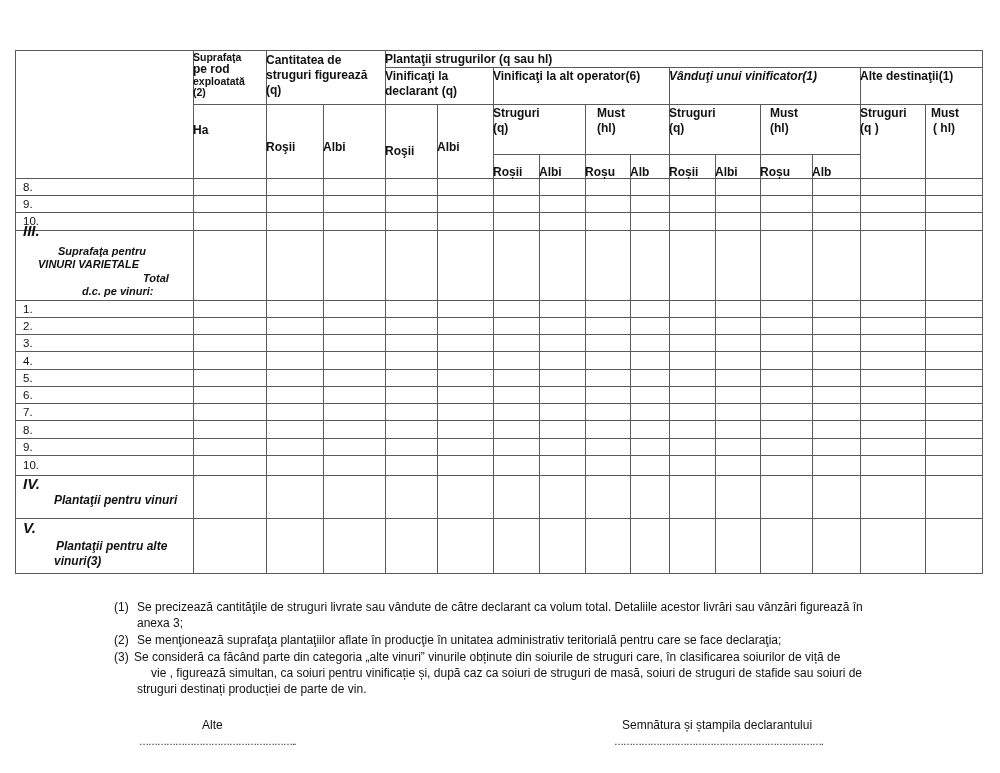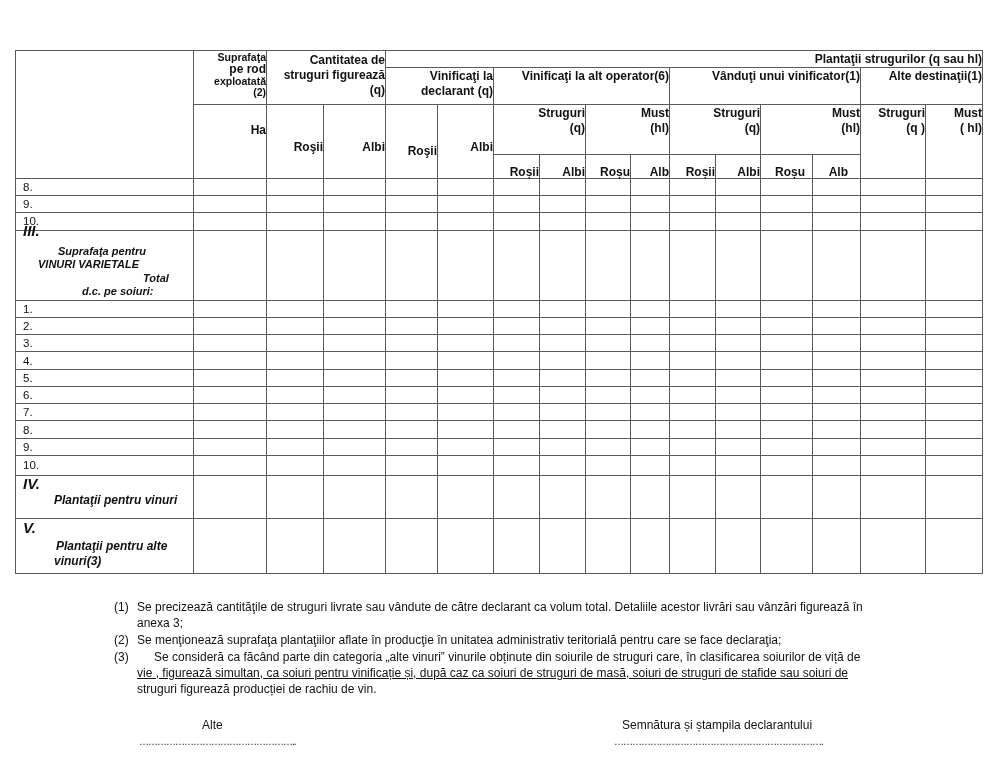--- a/index.html
+++ b/index.html
@@ -1,20 +1,20 @@
 <!DOCTYPE html>
 <html><head>
 <meta charset="utf-8">
 <style>
   html, body { margin:0; padding:0; background:#ffffff; }
   body { width:1000px; height:773px; position:relative; overflow:hidden; font-family:"Liberation Sans", sans-serif; color:#111; }
   .line { position:absolute; background:#5a5a5a; }
   .h { height:1px; }
   .v { width:1px; }
-  .hdr { position:absolute; font-weight:bold; font-size:12px; text-align:right; line-height:15px; }
+  .hdr { position:absolute; font-weight:bold; font-size:12px; text-align:left; line-height:15px; }
   .sm { font-size:10.5px; line-height:11px; }
   .rowlbl { position:absolute; left:23px; font-size:11.5px; line-height:14px; }
   .sec { position:absolute; font-style:italic; font-weight:bold; font-size:11px; line-height:13px; }
   .secnum { position:absolute; left:23px; font-style:italic; font-weight:bold; font-size:15px; line-height:15px; }
   .note { position:absolute; font-size:12px; line-height:16px; }
   .foot { position:absolute; font-size:12px; }
 </style>
 </head>
 <body>
 
@@ -92,21 +92,21 @@
   </div>
   <div class="hdr" style="left:585px;top:106px;width:84px;">
     <div style="padding-left:12px;">Must</div>
     <div style="padding-left:12px;">(hl)</div>
   </div>
   <div class="hdr" style="left:493px;top:165px;width:46px;">Roșii</div>
   <div class="hdr" style="left:539px;top:165px;width:46px;">Albi</div>
   <div class="hdr" style="left:585px;top:165px;width:45px;">Roșu</div>
   <div class="hdr" style="left:630px;top:165px;width:39px;">Alb</div>
 
-  <div class="hdr" style="left:669px;top:69px;width:191px;">Vânduţi  unui vinificator(1)</div>
+  <div class="hdr" style="left:669px;top:69px;width:191px;font-style:italic;">Vânduţi  unui vinificator(1)</div>
   <div class="hdr" style="left:669px;top:106px;width:91px;">
     <div>Struguri</div>
     <div>(q)</div>
   </div>
   <div class="hdr" style="left:760px;top:106px;width:100px;">
     <div style="padding-left:10px;">Must</div>
     <div style="padding-left:10px;">(hl)</div>
   </div>
   <div class="hdr" style="left:669px;top:165px;width:46px;">Roșii</div>
   <div class="hdr" style="left:715px;top:165px;width:45px;">Albi</div>
@@ -124,21 +124,21 @@
   </div>
 
   <div class="rowlbl" style="top:180px;">8.</div>
   <div class="rowlbl" style="top:197px;">9.</div>
   <div class="rowlbl" style="top:214px;">10.</div>
 
   <div class="secnum" style="top:223px;">III.</div>
   <div class="sec" style="left:58px;top:245px;">Suprafaţa pentru</div>
   <div class="sec" style="left:38px;top:258px;">VINURI VARIETALE</div>
   <div class="sec" style="left:143px;top:272px;">Total</div>
-  <div class="sec" style="left:82px;top:285px;">d.c. pe soiuri:</div>
+  <div class="sec" style="left:82px;top:285px;">d.c. pe vinuri:</div>
 
   <div class="rowlbl" style="top:302px;">1.</div>
   <div class="rowlbl" style="top:319px;">2.</div>
   <div class="rowlbl" style="top:336px;">3.</div>
   <div class="rowlbl" style="top:354px;">4.</div>
   <div class="rowlbl" style="top:371px;">5.</div>
   <div class="rowlbl" style="top:388px;">6.</div>
   <div class="rowlbl" style="top:405px;">7.</div>
   <div class="rowlbl" style="top:423px;">8.</div>
   <div class="rowlbl" style="top:440px;">9.</div>
@@ -152,23 +152,23 @@
   <div class="sec" style="left:54px;top:555px;font-size:12px;">vinuri(3)</div>
 </div>
 
 <div>
   <div class="note" style="left:114px;top:599px;">(1)</div>
   <div class="note" style="left:137px;top:599px;">Se precizează cantităţile de struguri livrate sau vândute de către declarant ca volum total. Detaliile acestor livrări sau vânzări figurează în</div>
   <div class="note" style="left:137px;top:615px;">anexa 3;</div>
   <div class="note" style="left:114px;top:632px;">(2)</div>
   <div class="note" style="left:137px;top:632px;">Se menţionează suprafaţa plantaţiilor  aflate în producţie în unitatea administrativ teritorială pentru care se face declaraţia;</div>
   <div class="note" style="left:114px;top:649px;">(3)</div>
-  <div class="note" style="left:154px;top:649px;">Se consideră ca făcând parte din categoria „alte vinuri” vinurile obținute din soiurile de struguri care, în clasificarea soiurilor de viță de</div>
-  <div class="note" style="left:137px;top:665px;text-decoration:underline;">vie , figurează simultan, ca soiuri pentru vinificație și, după caz ca soiuri de struguri de masă, soiuri de struguri de stafide sau soiuri de</div>
-  <div class="note" style="left:137px;top:681px;">struguri  figurează producției de rachiu de vin.</div>
+  <div class="note" style="left:134px;top:649px;">Se consideră ca făcând parte din categoria „alte vinuri” vinurile obținute din soiurile de struguri care, în clasificarea soiurilor de viță de</div>
+  <div class="note" style="left:151px;top:665px;">vie , figurează simultan, ca soiuri pentru vinificație și, după caz ca soiuri de struguri de masă, soiuri de struguri de stafide sau soiuri de</div>
+  <div class="note" style="left:137px;top:681px;">struguri  destinați producției de parte de vin.</div>
 </div>
 
 <div>
   <div class="foot" style="left:202px;top:718px;">Alte</div>
   <div class="foot" style="left:139px;top:736px;font-size:10px;letter-spacing:-1px;">……………………………………………..</div>
   <div class="foot" style="left:622px;top:718px;">Semnătura și ștampila declarantului</div>
   <div class="foot" style="left:614px;top:736px;font-size:10px;letter-spacing:-1px;">…………………………………………………………….</div>
 </div>
 
 </body></html>

